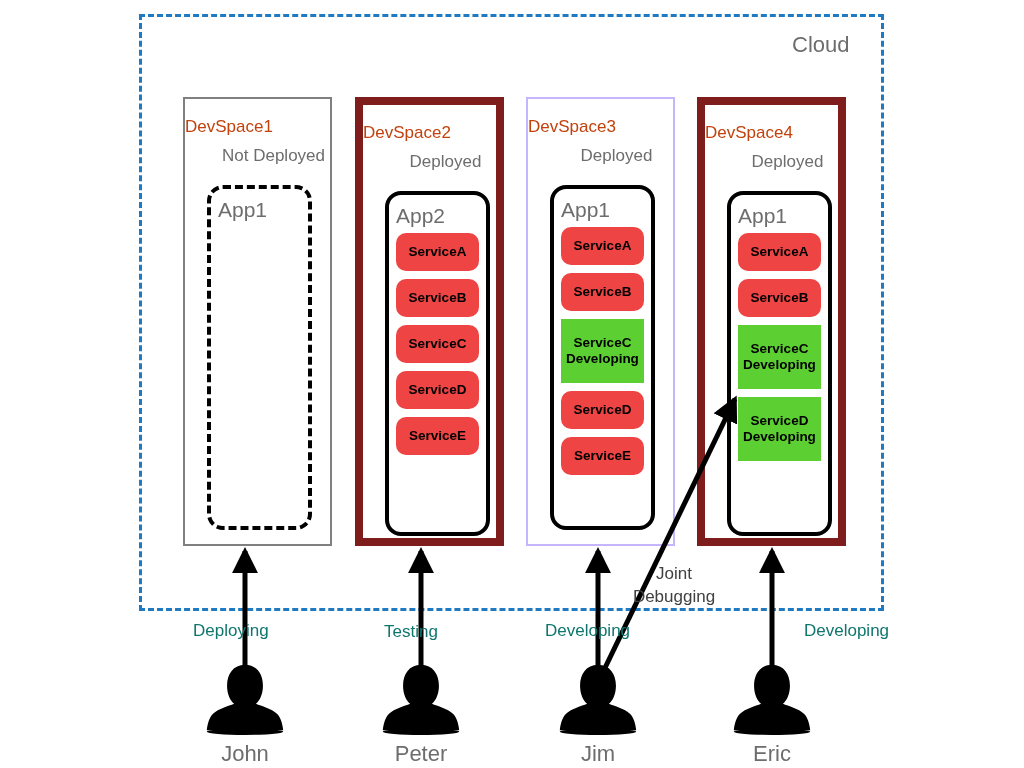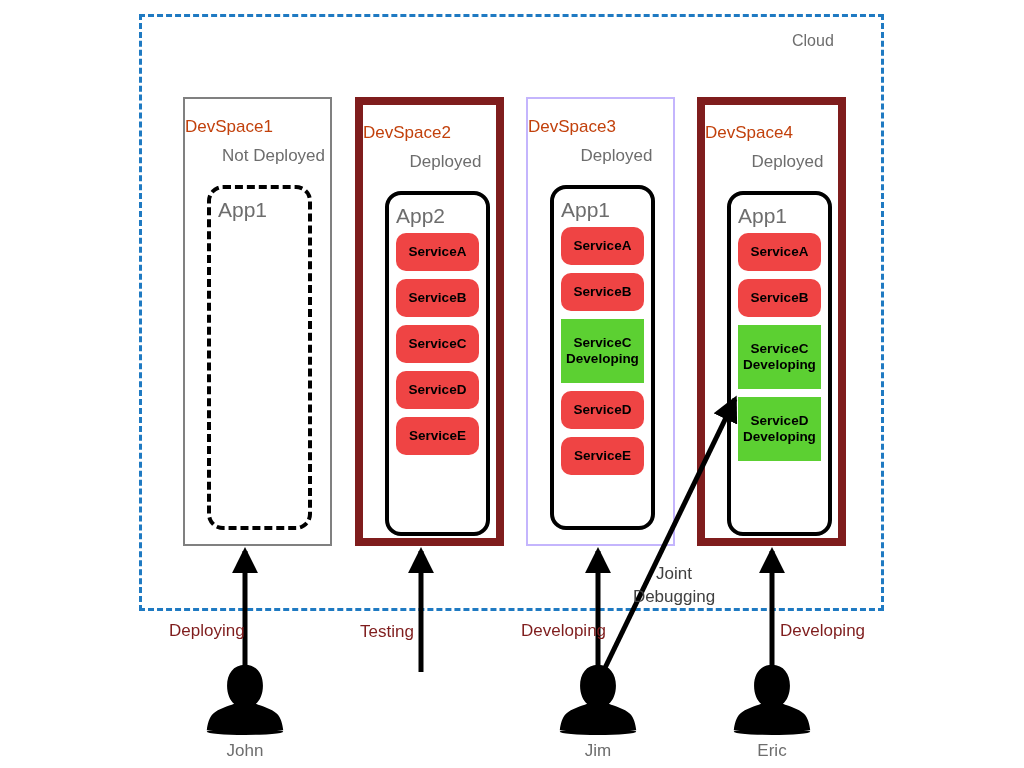--- a/index.html
+++ b/index.html
@@ -22,21 +22,21 @@
     top: 14px;
     width: 745px;
     height: 597px;
     border: 3px dashed #1f7ac2;
     box-sizing: border-box;
   }
   .cloud-label {
     position: absolute;
     left: 792px;
     top: 32px;
-    font-size: 16px;
+    font-size: 22px;
     color: #6d6d6d;
     white-space: nowrap;
   }
   
   .devspace {
     position: absolute;
     top: 97px;
     width: 149px;
     height: 449px;
     box-sizing: border-box;
@@ -128,28 +128,29 @@
   }
   .person-icon {
     display: block;
     margin: 0 auto;
     width: 78px;
     height: 72px;
   }
   .person-name {
     margin-top: 6px;
     text-align: center;
-    font-size: 17px;
+    font-size: 22px;
     color: #6d6d6d;
   }
   .activity-label {
     position: absolute;
     font-size: 17px;
-    color: #7f1d1d;
+    color: #0f766e;
     white-space: nowrap;
+    margin-left: 24px;
   }
   .joint-label {
     position: absolute;
     left: 626px;
     top: 563px;
     width: 96px;
     text-align: center;
     font-size: 17px;
     color: #404040;
     line-height: 1.35;
@@ -255,20 +256,27 @@
 Debugging</div>
 
   <div class="person" style="left:202px;">
     <svg class="person-icon" viewBox="0 0 100 92">
       <path fill="#000000" d="M50 2 C35 2 27 14 27 29 C27 40 31 48 36 52 C29 55 16 58 9 65 C4 70 2 78 1 86 L99 86 C98 78 96 70 91 65 C84 58 71 55 64 52 C69 48 73 40 73 29 C73 14 65 2 50 2 Z"></path>
       <ellipse cx="50" cy="88" rx="49" ry="4" fill="#000000"></ellipse>
     </svg>
     <div class="person-name">John</div>
   </div>
 
+  <div class="person" style="left:378px;">
+    <svg class="person-icon" viewBox="0 0 100 92">
+      <path fill="#000000" d="M50 2 C35 2 27 14 27 29 C27 40 31 48 36 52 C29 55 16 58 9 65 C4 70 2 78 1 86 L99 86 C98 78 96 70 91 65 C84 58 71 55 64 52 C69 48 73 40 73 29 C73 14 65 2 50 2 Z"></path>
+      <ellipse cx="50" cy="88" rx="49" ry="4" fill="#000000"></ellipse>
+    </svg>
+    <div class="person-name">Peter</div>
+  </div>
 
   <div class="person" style="left:555px;">
     <svg class="person-icon" viewBox="0 0 100 92">
       <path fill="#000000" d="M50 2 C35 2 27 14 27 29 C27 40 31 48 36 52 C29 55 16 58 9 65 C4 70 2 78 1 86 L99 86 C98 78 96 70 91 65 C84 58 71 55 64 52 C69 48 73 40 73 29 C73 14 65 2 50 2 Z"></path>
       <ellipse cx="50" cy="88" rx="49" ry="4" fill="#000000"></ellipse>
     </svg>
     <div class="person-name">Jim</div>
   </div>
 
   <div class="person" style="left:729px;">

